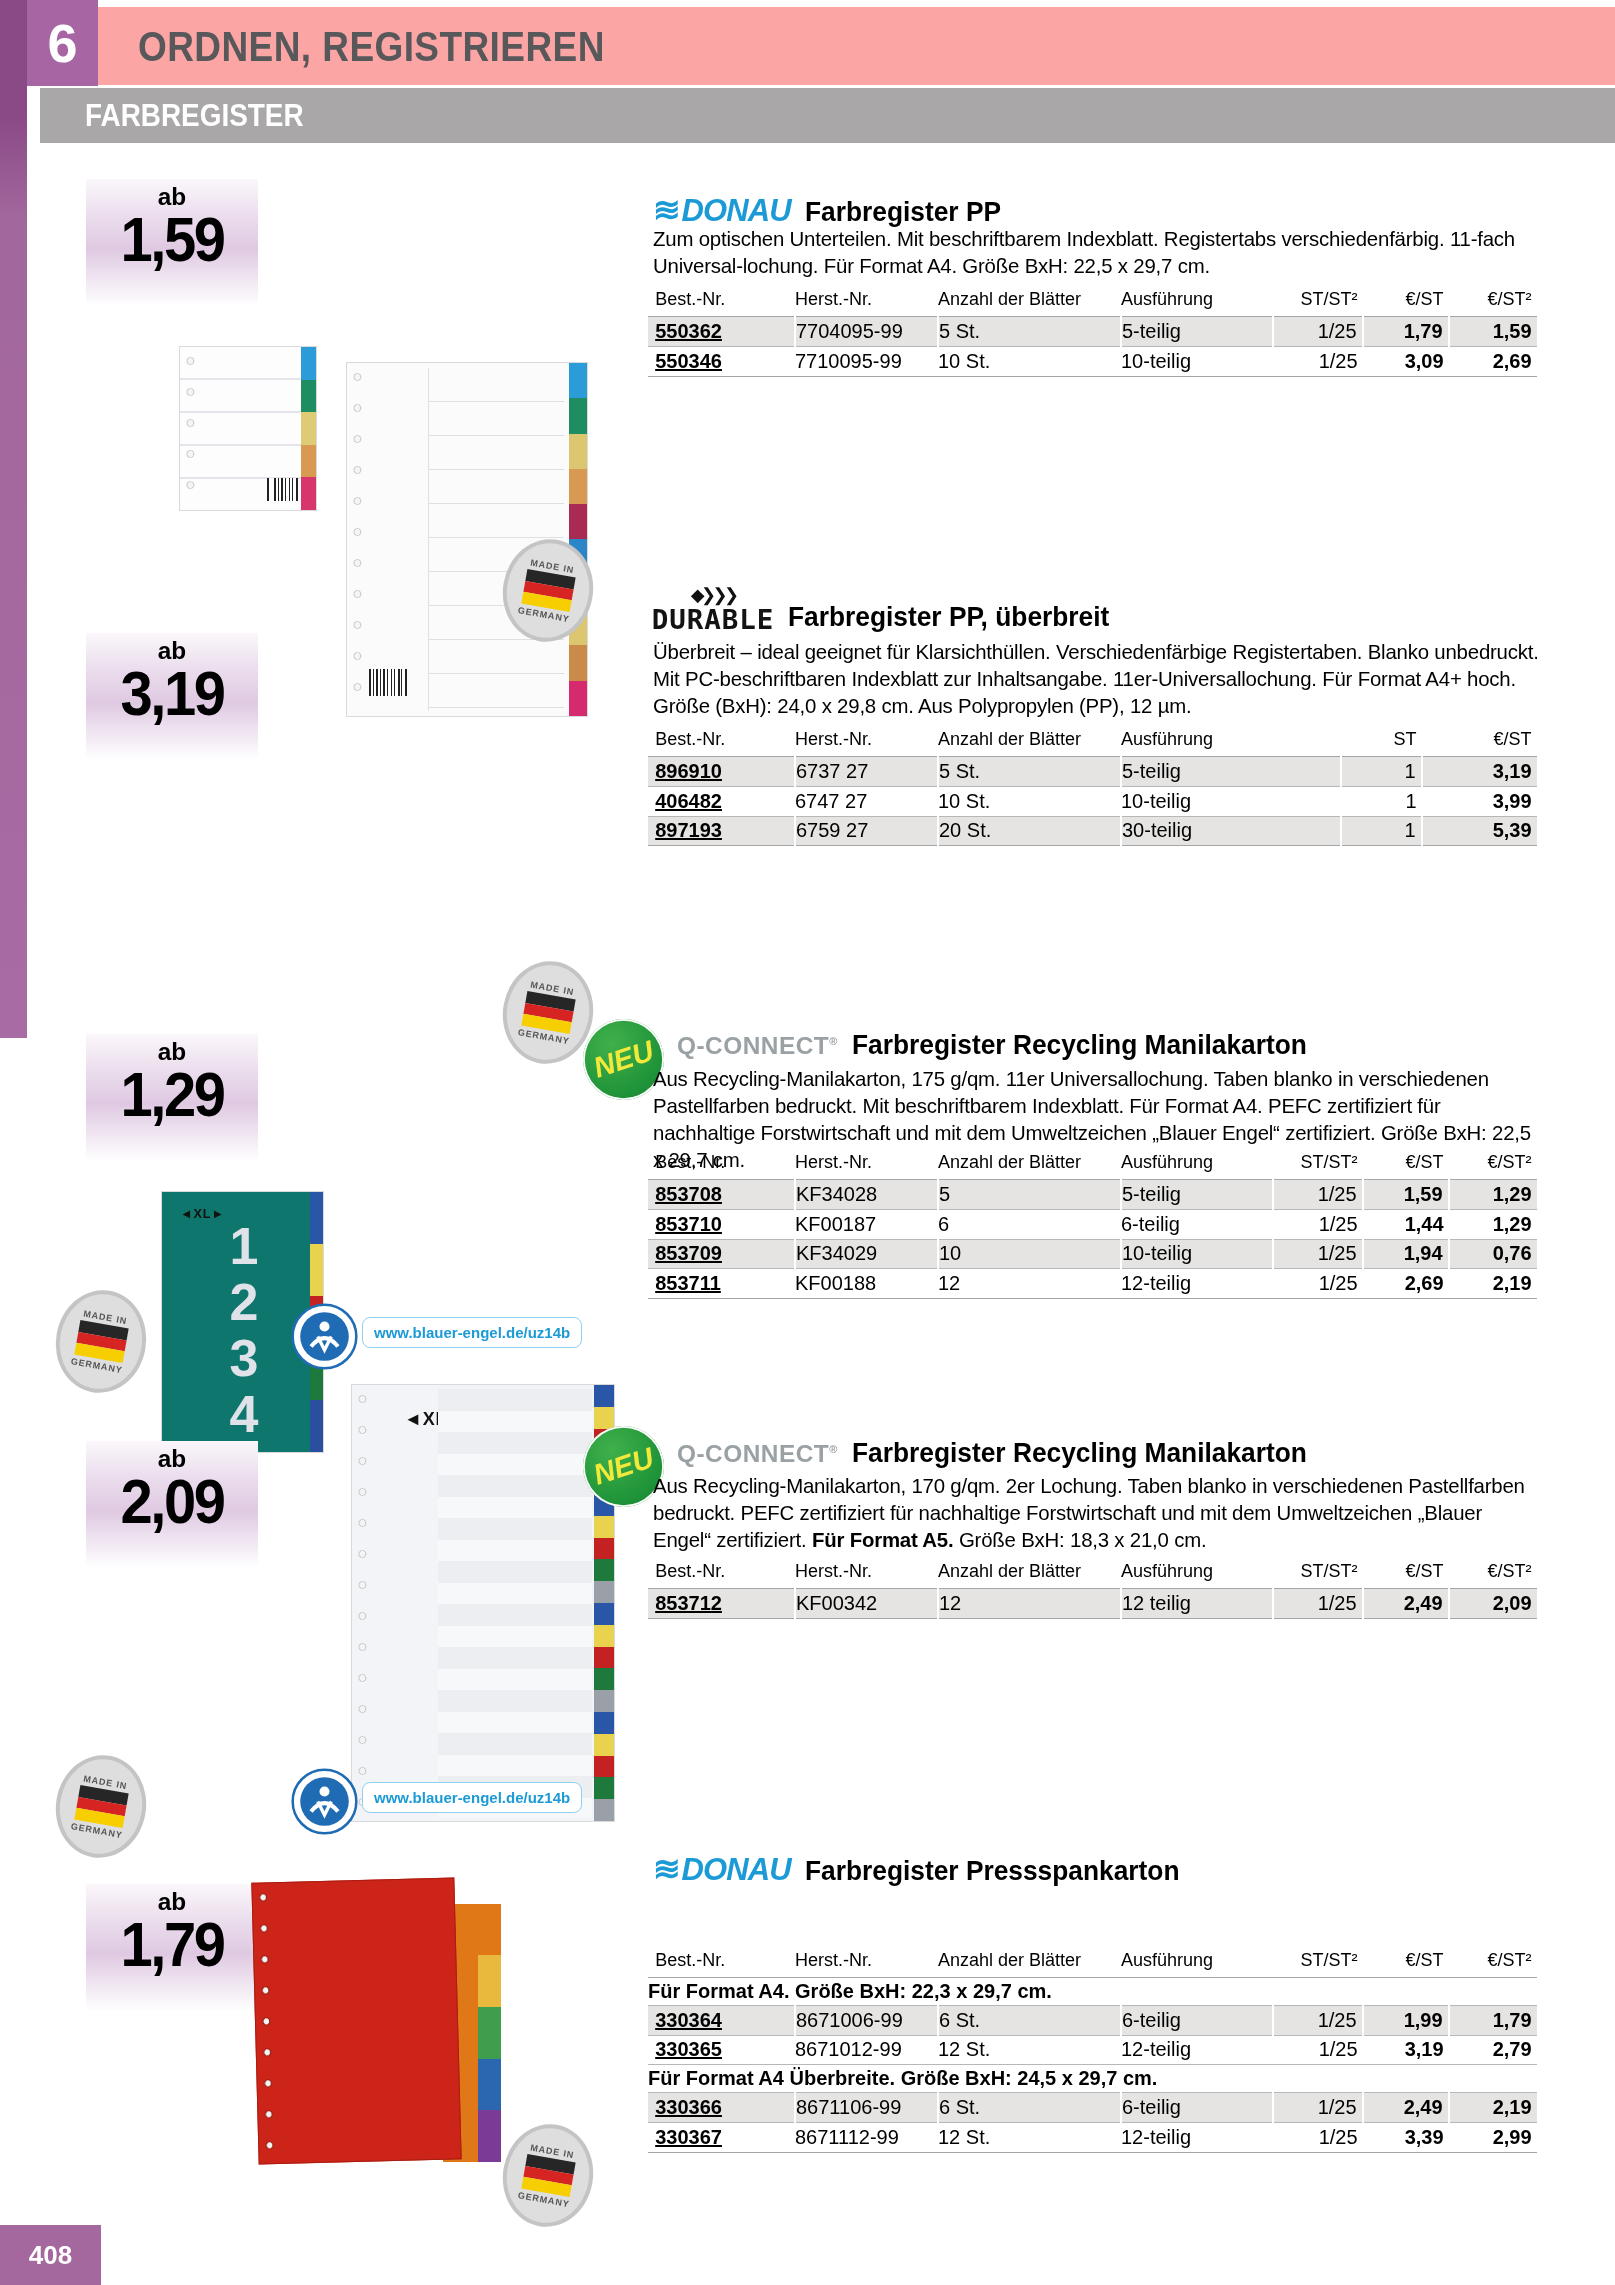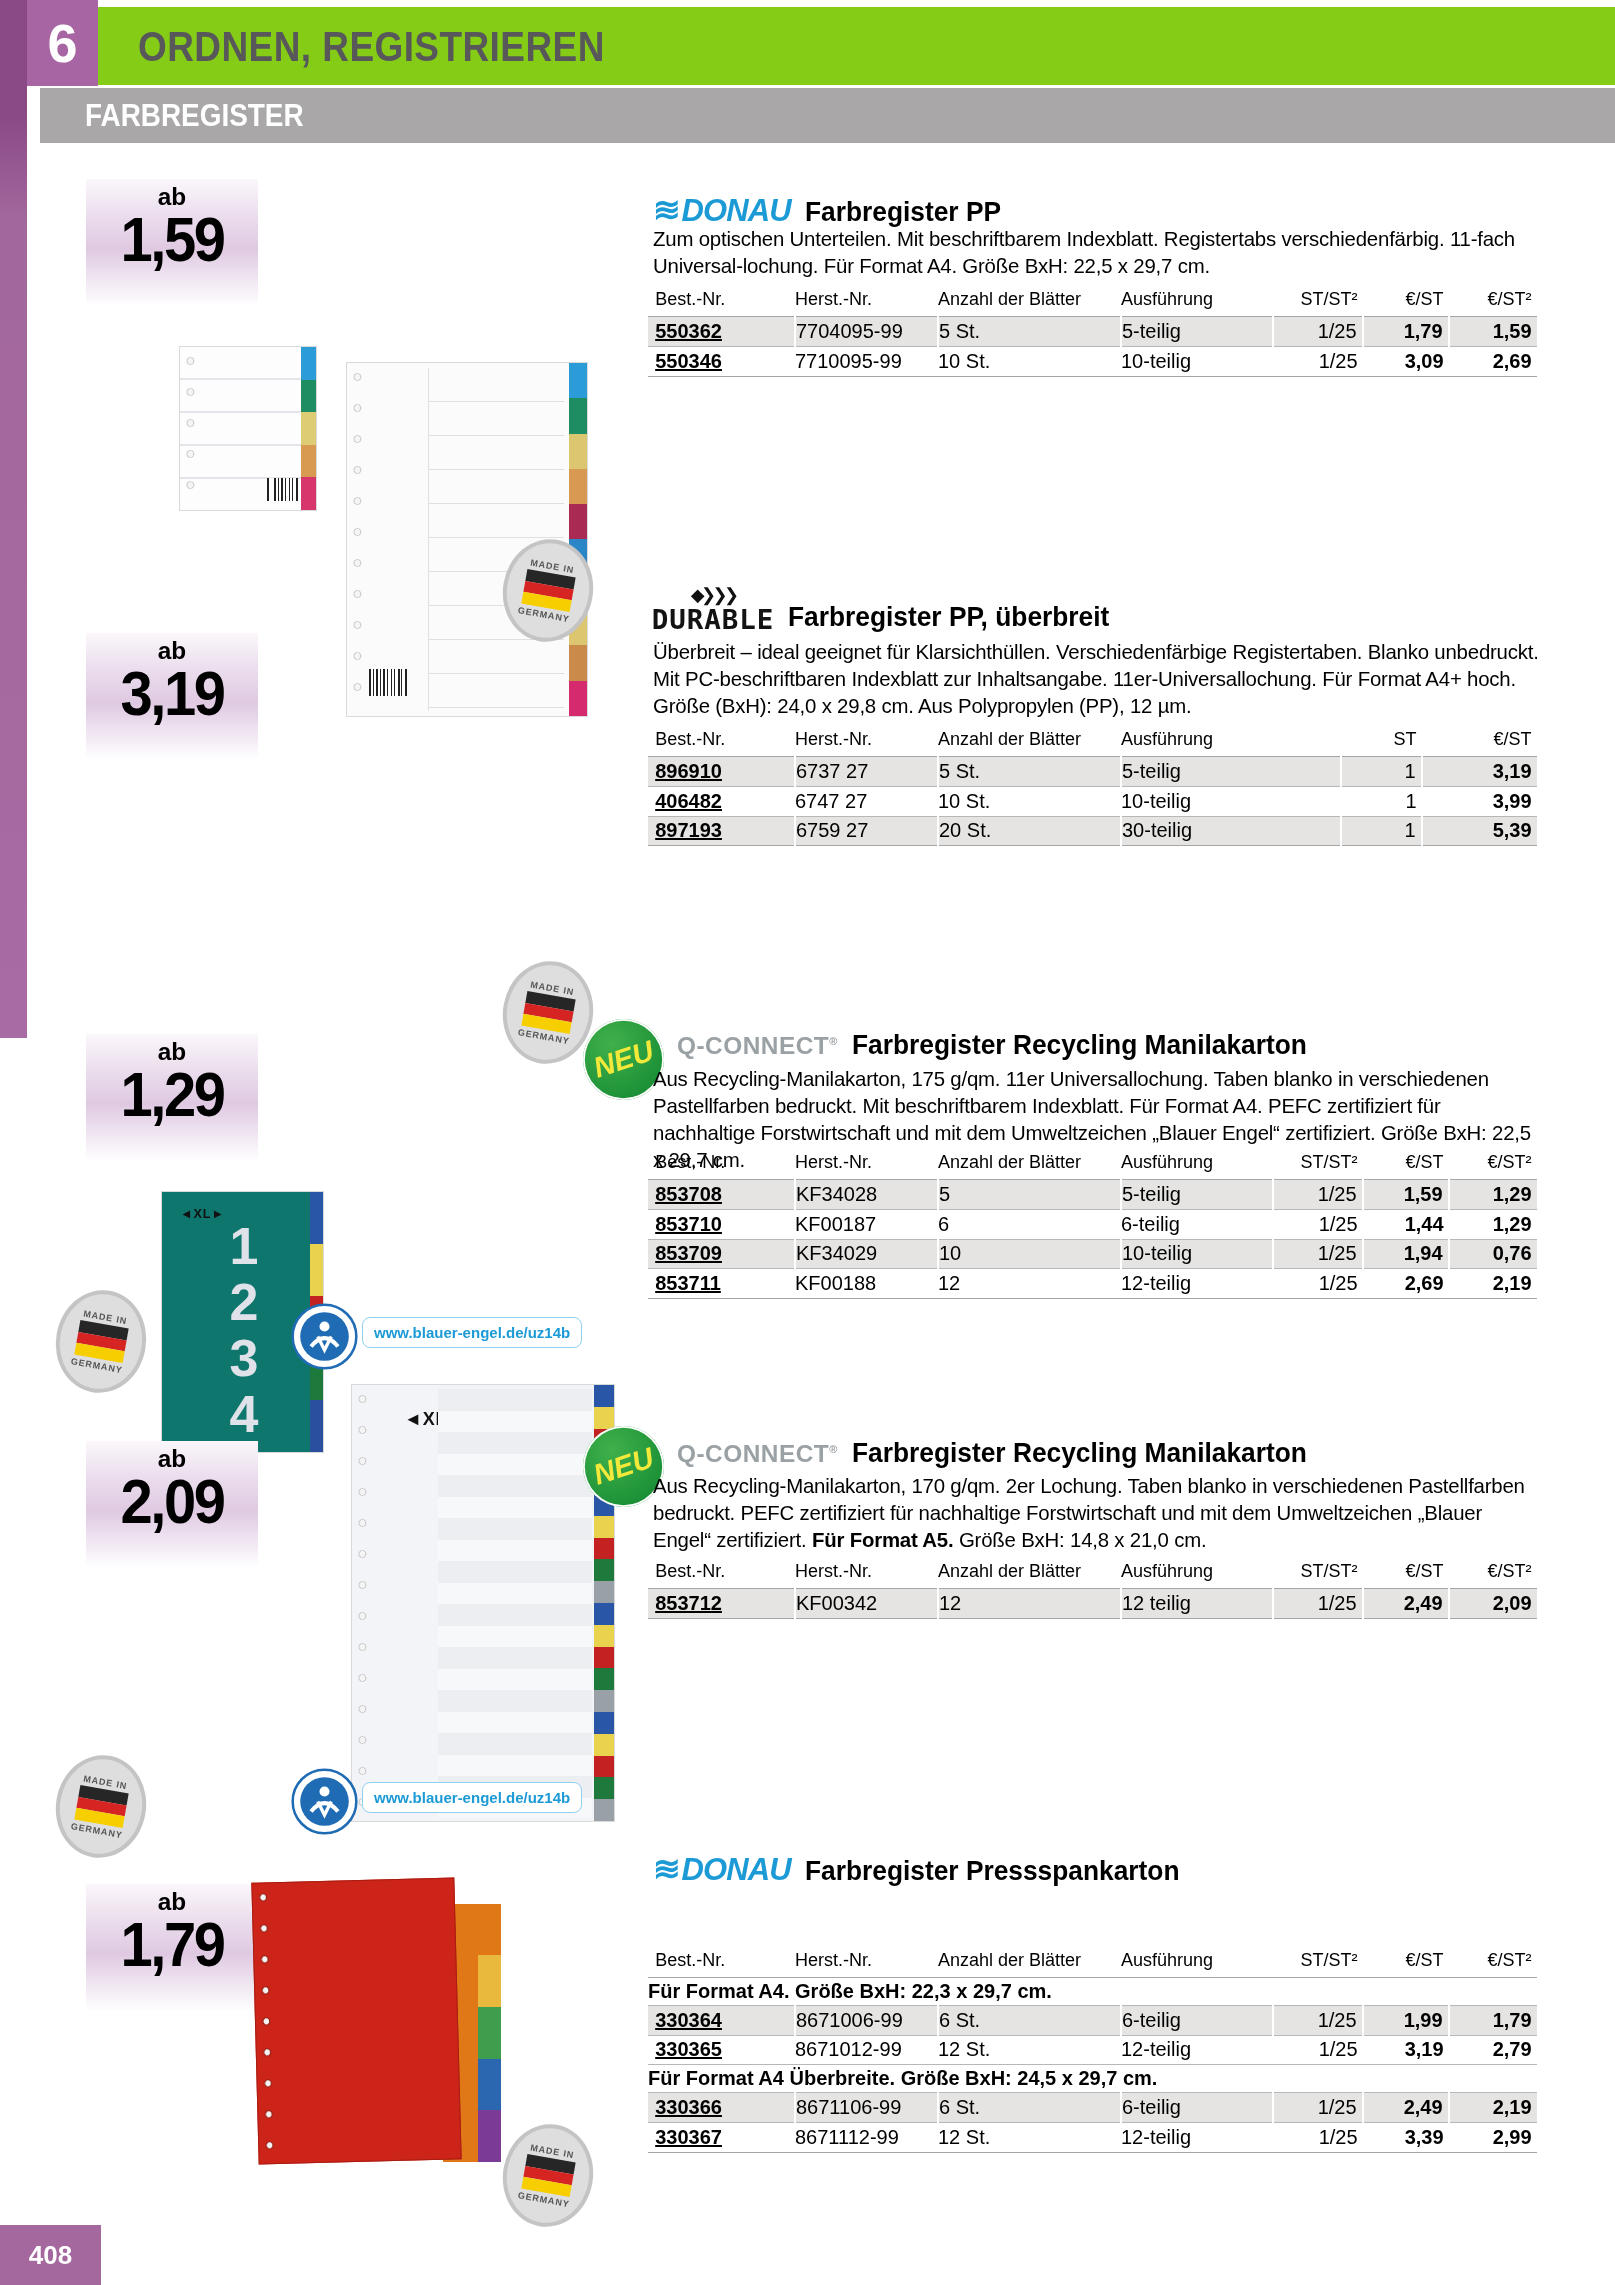--- a/index.html
+++ b/index.html
@@ -6,21 +6,21 @@
   body{font-family:"Liberation Sans",sans-serif;color:#000;}
   .page{position:relative;width:1616px;height:2285px;background:#fff;overflow:hidden;}
   .abs{position:absolute;}
 
   
   .side-strip{left:0;top:0;width:27px;height:1038px;
     background:linear-gradient(180deg,#8a4a86 0,#8a4a86 118px,#a2679d 217px,#a86ba3 100%);}
   .chapter-tab{left:27px;top:0;width:71px;height:86px;background:#a765a3;
     display:flex;align-items:center;justify-content:center;}
   .chapter-num{color:#fff;font-size:54px;font-weight:700;}
-  .band-lavender{left:98px;top:7.2px;width:1518px;height:78px;background:#84cc16;
+  .band-lavender{left:98px;top:7.2px;width:1518px;height:78px;background:#fca5a5;
     display:flex;align-items:center;padding-left:40px;box-sizing:border-box;}
   .chapter-title{font-size:43px;font-weight:700;color:#58585b;letter-spacing:0.5px;
     transform:scaleX(.86);transform-origin:left center;white-space:nowrap;}
   .band-gray{left:40px;top:88px;width:1576px;height:55px;background:#a9a7a8;
     display:flex;align-items:center;padding-left:45px;box-sizing:border-box;}
   .farb-title{font-size:31px;font-weight:700;color:#fff;transform:scaleX(.9);
     transform-origin:left center;white-space:nowrap;}
   .page-num-box{left:0;top:2225px;width:101px;height:60px;background:#a4679e;
     display:flex;align-items:center;justify-content:center;color:#fff;
     font-size:26px;font-weight:700;}
@@ -452,21 +452,21 @@
   <a class="abs engel-link" style="left:362px;top:1782px;">www.blauer-engel.de/uz14b</a>
   <div class="abs neu" style="left:583px;top:1426px;">
     <span>NEU</span>
   </div>
 
   <div class="abs brandline" style="left:677px;top:1437px;">
     <span class="qconnect"><span>Q-CONNECT</span><sup>®</sup></span>
     <h2 class="ptitle">Farbregister Recycling Manilakarton</h2>
   </div>
   <div class="abs desc" style="left:653px;top:1473px;">
-    <span>Aus Recycling-Manilakarton, 170 g/qm. 2er Lochung. Taben blanko in verschiedenen Pastellfarben bedruckt. PEFC zertifiziert für nachhaltige Forstwirtschaft und mit dem Umweltzeichen „Blauer Engel“ zertifiziert. </span><b>Für Format A5.</b><span> Größe BxH: 14,8 x 21,0 cm.</span>
+    <span>Aus Recycling-Manilakarton, 170 g/qm. 2er Lochung. Taben blanko in verschiedenen Pastellfarben bedruckt. PEFC zertifiziert für nachhaltige Forstwirtschaft und mit dem Umweltzeichen „Blauer Engel“ zertifiziert. </span><b>Für Format A5.</b><span> Größe BxH: 18,3 x 21,0 cm.</span>
   </div>
   <div class="abs tbl-wrap" style="left:648px;top:1558px;">
       <table class="ptable cols7">
         <colgroup>
           <col style="width: 147px;">
           <col style="width: 143px;">
           <col style="width: 183px;">
           <col style="width: 152px;">
           <col style="width: 90px;">
           <col style="width: 86px;">

